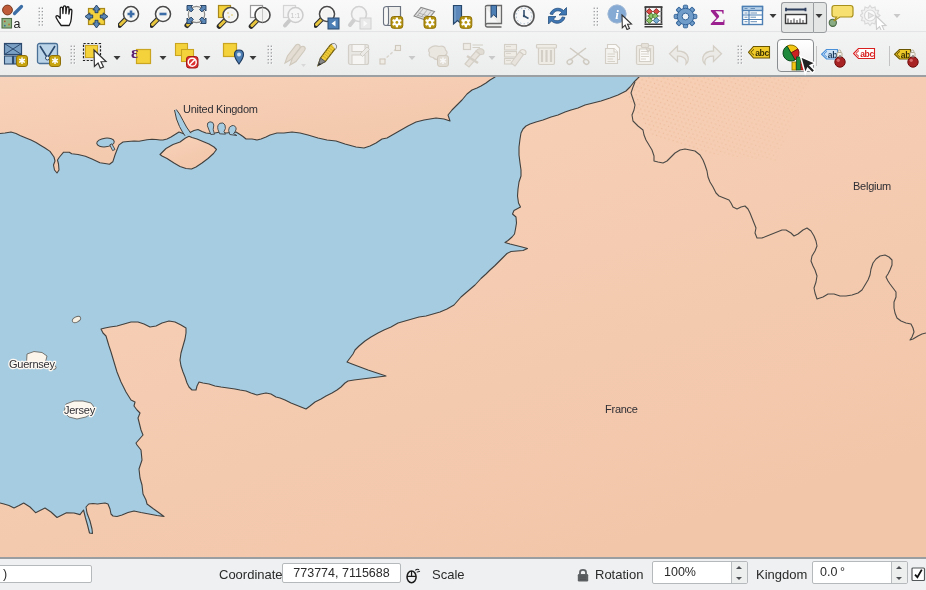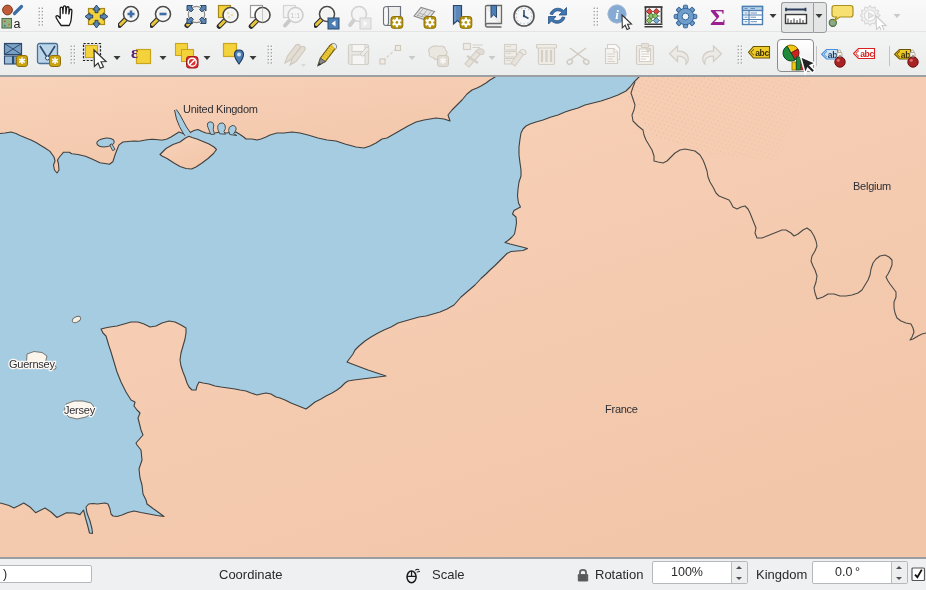--- a/index.html
+++ b/index.html
@@ -636,39 +636,40 @@
 <text x="9" y="291">Guernsey</text>
 <text x="64" y="337">Jersey</text>
 </g>
 </g>
 </svg>
 <div id="mapline"></div>
 
 <div id="status">
 <div class="box" style="left:-12px;top:6px;height:16px;line-height:16px;width:102px"><span style="padding-left:14px">)</span></div>
 <div class="lbl" style="left:219px">Coordinate</div>
+<div class="box" style="left:282px;width:117px;text-align:center">773774, 7115688</div>
 <svg class="ic" style="left:404px;top:8px" width="17" height="17" viewBox="0 0 17 18">
 <ellipse cx="7.5" cy="10.5" rx="4.8" ry="6.2" fill="none" stroke="#1a1a1a" stroke-width="1.6"></ellipse>
 <path d="M7.5 4.3 V10 M2.7 10 H12.3" stroke="#1a1a1a" stroke-width="1.3"></path>
 <path d="M11.5 3.5 Q13.5 1.5 15.5 3" fill="none" stroke="#1a1a1a" stroke-width="1.2"></path>
 <path d="M13 5.5 L16.5 4.5" stroke="#1a1a1a" stroke-width="1"></path>
 </svg>
 <div class="lbl" style="left:432px">Scale</div>
 <svg class="ic" style="left:576px;top:9px" width="14" height="14" viewBox="0 0 14 14">
 <rect x="1.8" y="6" width="10.4" height="7.5" rx="1.2" fill="#5e6164"></rect>
 <path d="M4 6 V4.2 Q4 1.8 7 1.8 Q10 1.8 10 4.2 V6" fill="none" stroke="#5e6164" stroke-width="1.8"></path>
 <path d="M3.8 8 H10.2 M3.8 9.8 H10.2 M3.8 11.6 H10.2" stroke="#4a4d50" stroke-width="0.7"></path>
 </svg>
 <div class="lbl" style="left:595px">Rotation</div>
-<div class="spin" style="left:652px;width:94px"><span style="padding-left:18px">100%</span><span class="arrows">
+<div class="spin" style="left:652px;width:94px"><span style="padding-left:11px">100%</span><span class="arrows">
           <i class="up"></i>
           <i class="dn"></i>
         </span></div>
 <div class="lbl" style="left:756px">Kingdom</div>
-<div class="spin" style="left:812px;width:94px"><span style="padding-left:22px">0.0 °</span><span class="arrows">
+<div class="spin" style="left:812px;width:94px"><span style="padding-left:7px">0.0 °</span><span class="arrows">
           <i class="up"></i>
           <i class="dn"></i>
         </span></div>
 <svg class="ic" style="left:911px;top:8px" width="15" height="15" viewBox="0 0 15 15">
 <rect x="1" y="1" width="12.5" height="12.5" rx="1" fill="#fff" stroke="#55585a" stroke-width="1.2"></rect>
 <path d="M4 7.6 L6.4 10.2 L10.8 2.6" fill="none" stroke="#111" stroke-width="1.8"></path>
 </svg>
 </div>
 </div>
 </body></html>

